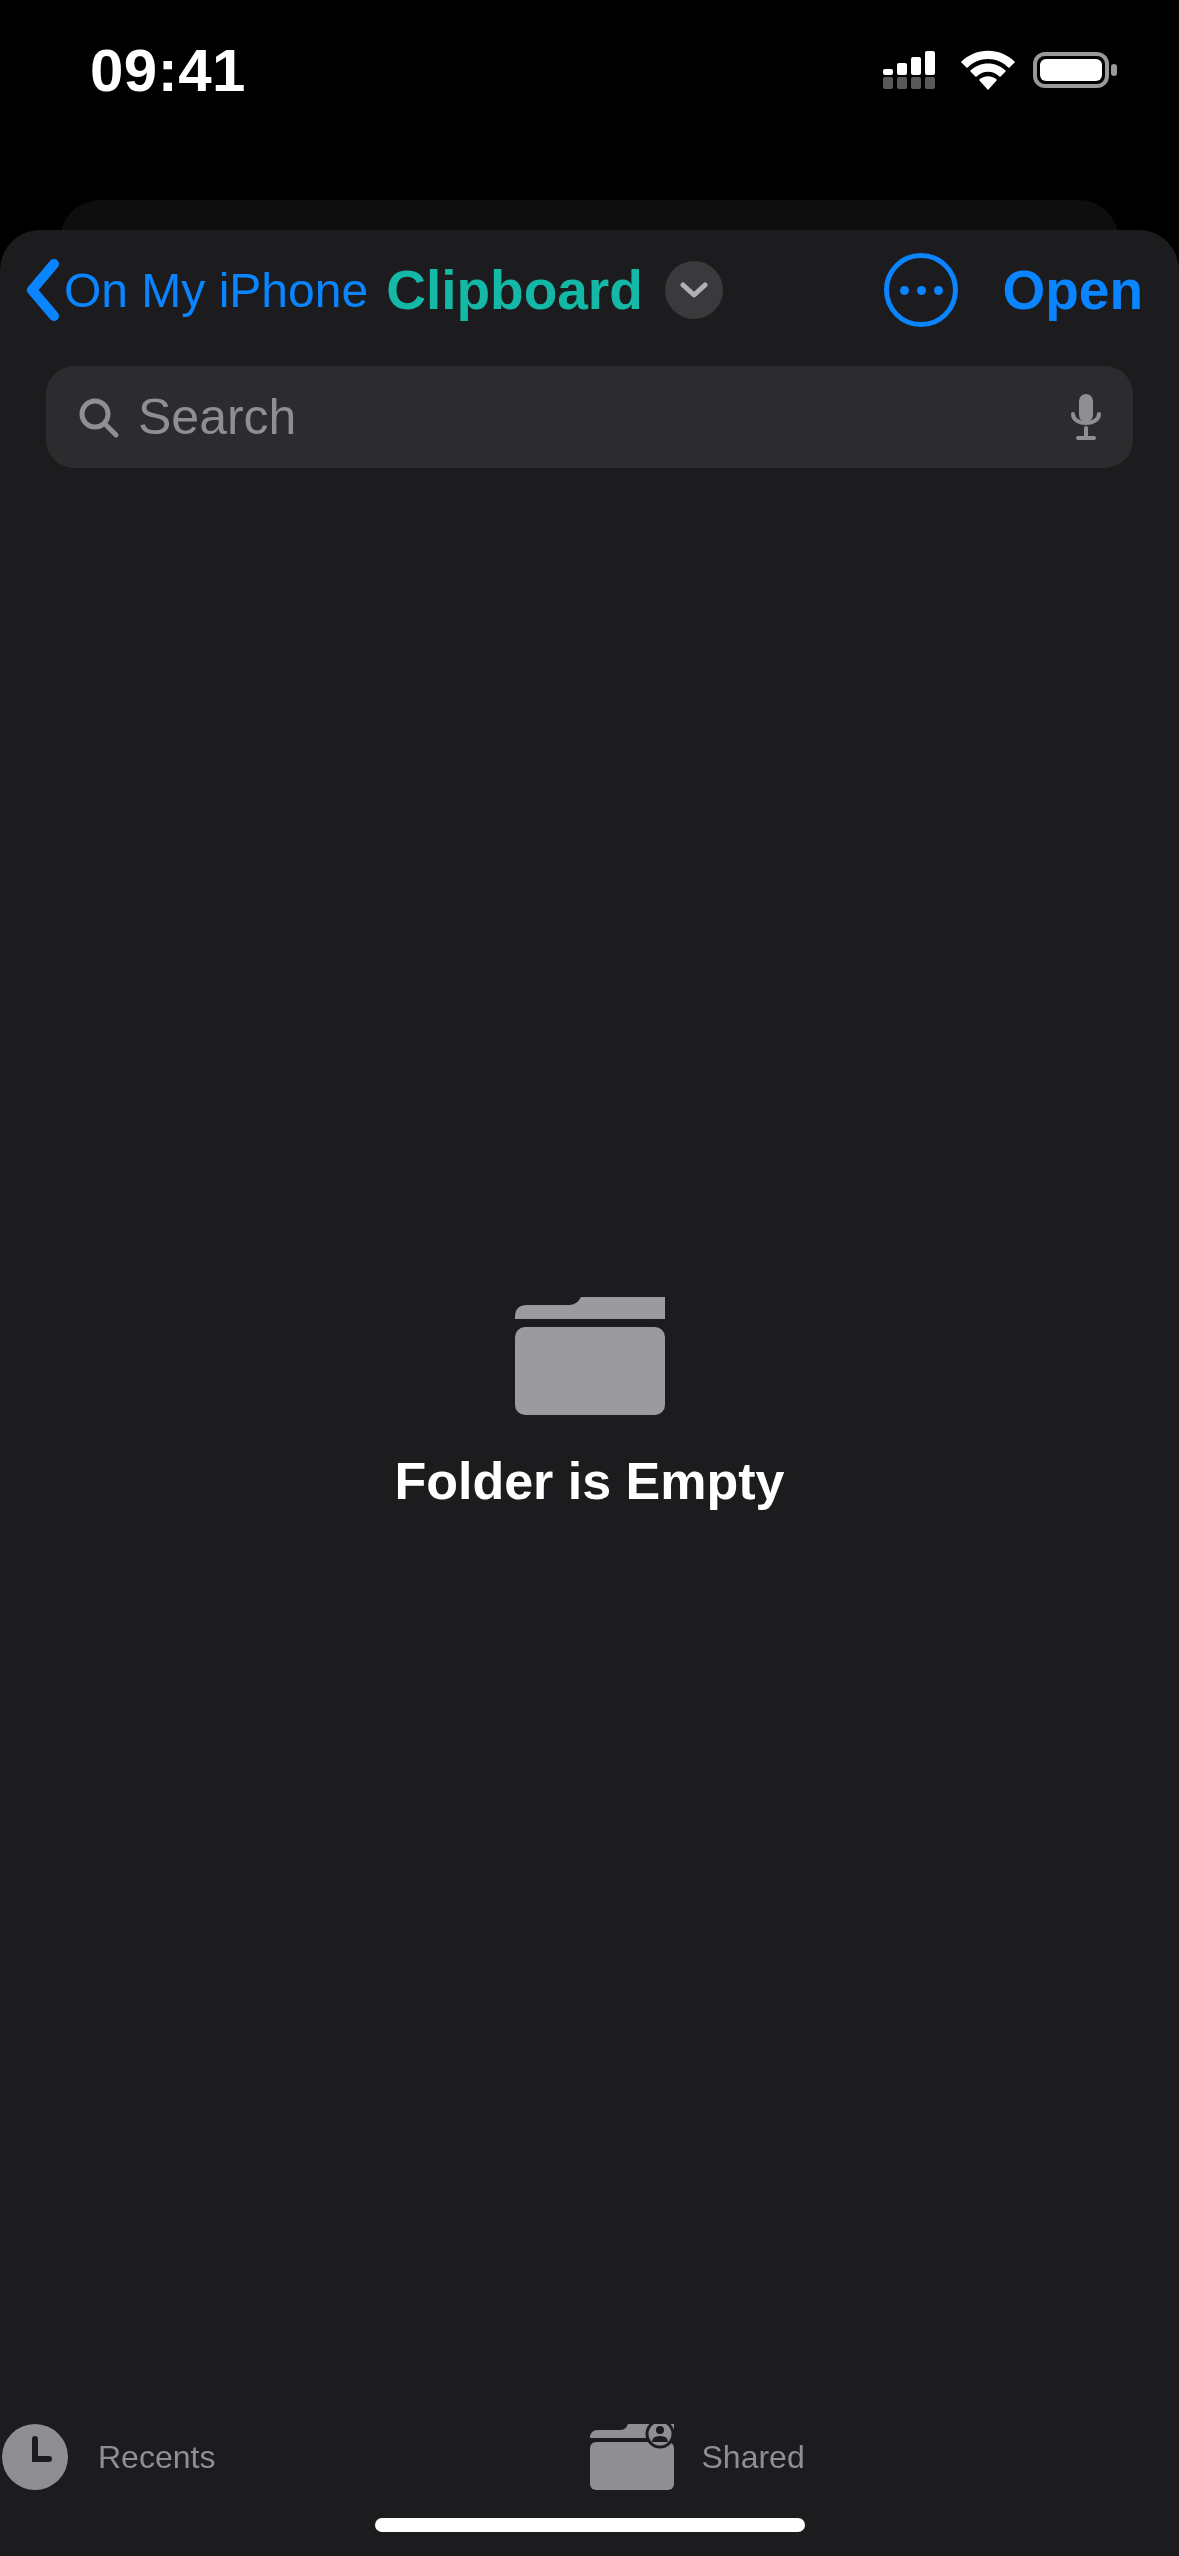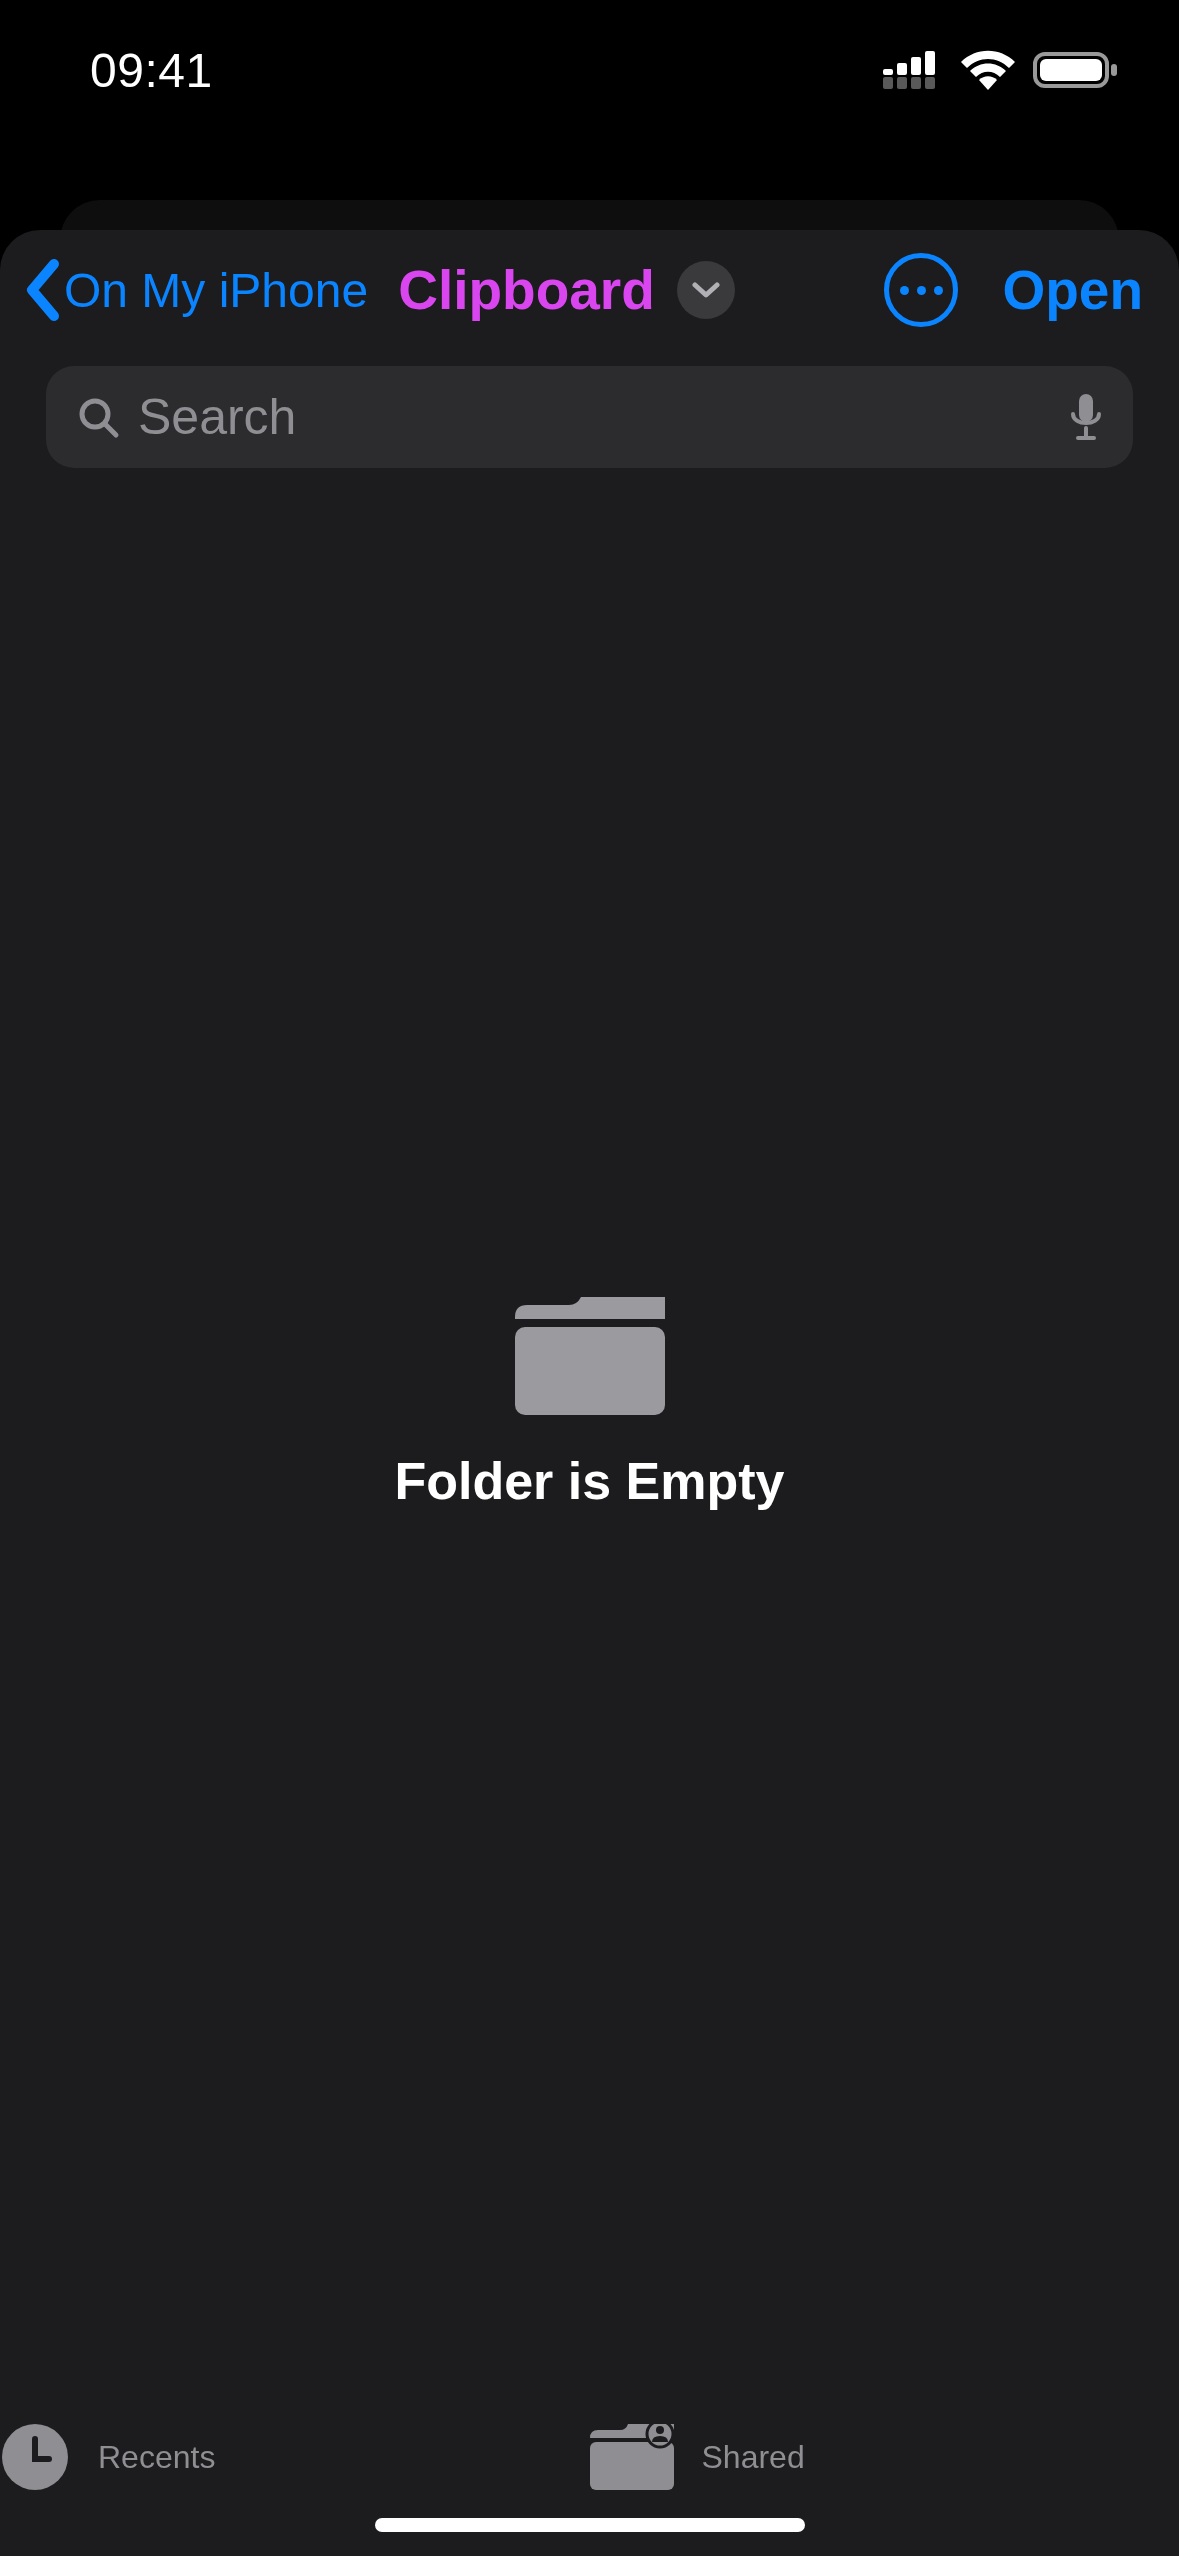--- a/index.html
+++ b/index.html
@@ -13,41 +13,41 @@
     --bg-search:#2C2C2E;
     --icon-gray:#9A9A9F;
     --tab-inactive:#8E8E93;
   }
   
   .status-bar {
     position:absolute; top:0; left:0; right:0; height:140px;
     display:flex; align-items:center; justify-content:space-between;
     padding:0 60px 0 90px; color:#fff; z-index:20;
   }
-  .status-time { font-size:48px; font-weight:400; letter-spacing:0.5px; }
+  .status-time { font-size:60px; font-weight:700; letter-spacing:0.5px; }
   .status-icons { display:flex; align-items:center; gap:18px; }
 
   
   .bg-card {
     position:absolute; top:200px; left:60px; right:60px; height:300px;
     background:#0e0e0e; border-radius:40px 40px 0 0; z-index:1;
   }
   
   .sheet {
     position:absolute; top:230px; left:0; right:0; bottom:0;
     background:var(--bg-sheet); border-radius:40px 40px 0 0;
     display:flex; flex-direction:column; z-index:5;
   }
   
   .nav {
     height:120px; display:flex; align-items:center; padding:0 36px 0 20px; gap:8px;
   }
   .nav-back { display:flex; align-items:center; gap:0; color:var(--accent);
               font-size:48px; font-weight:400; }
-  .nav-title { color:#d946ef; font-size:55px; font-weight:600; margin-left:22px; }
+  .nav-title { color:#14b8a6; font-size:55px; font-weight:600; margin-left:10px; }
   .chevron-pill {
     width:58px; height:58px; border-radius:50%; background:#3A3A3C;
     display:flex; align-items:center; justify-content:center; margin-left:14px;
   }
   .nav-spacer { flex:1; }
   .nav-more {
     width:74px; height:74px; border:5px solid var(--accent); border-radius:50%;
     display:flex; align-items:center; justify-content:center; gap:8px;
   }
   .nav-more .dot { width:9px; height:9px; background:var(--accent); border-radius:50%; }

